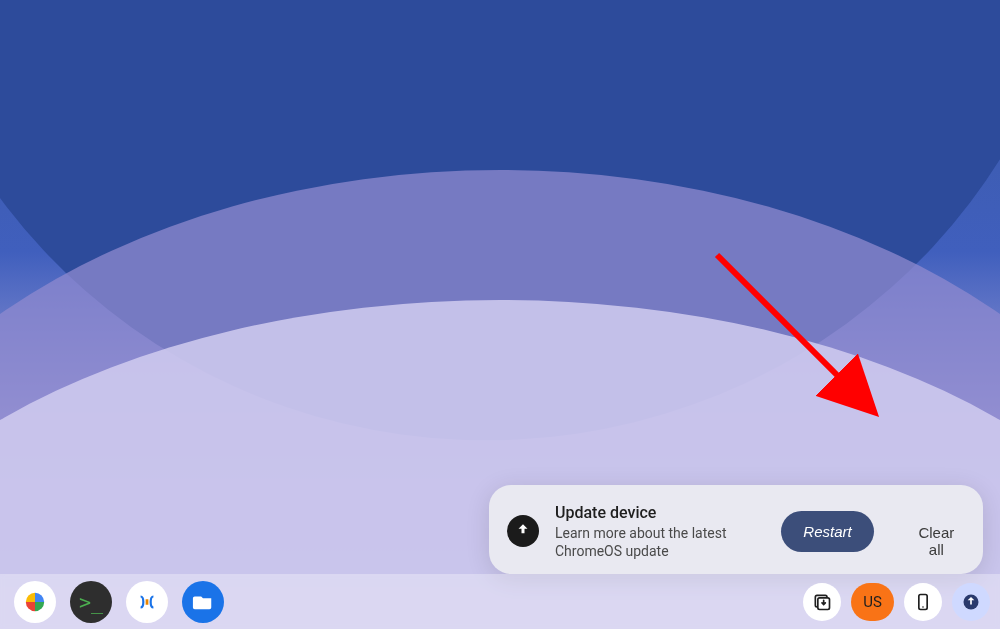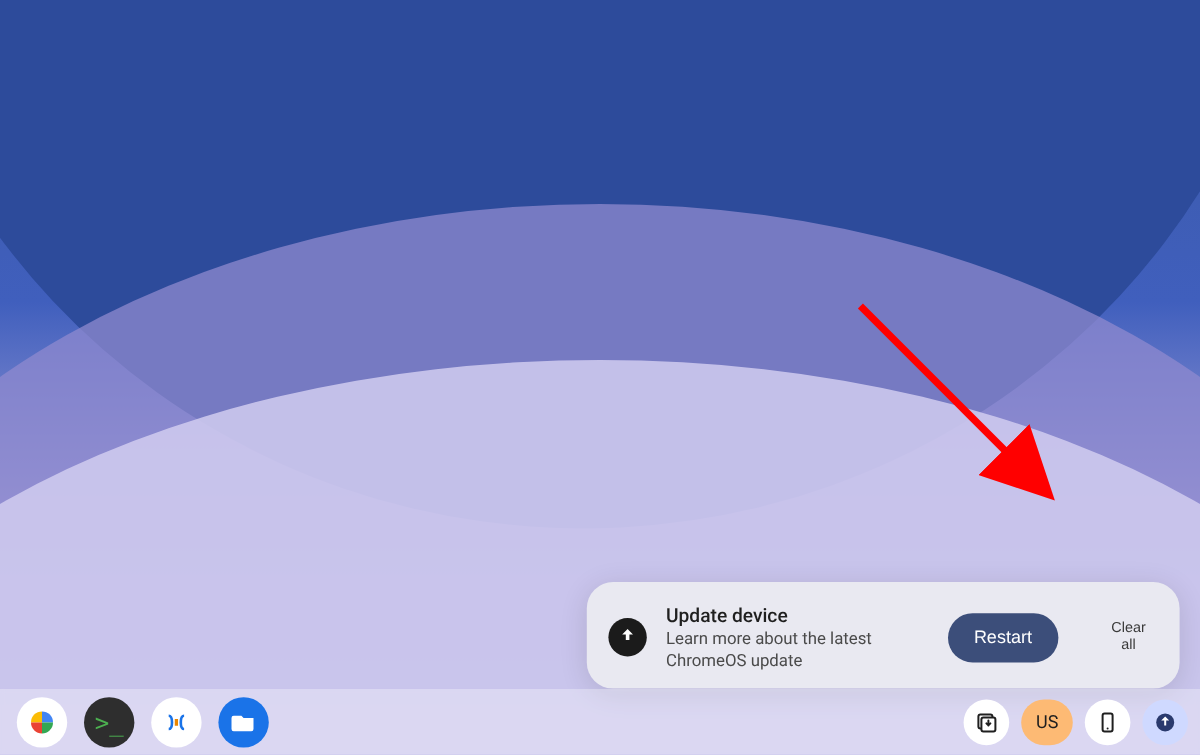--- a/index.html
+++ b/index.html
@@ -12,40 +12,40 @@
     .wave3 { position: absolute; width: 1400px; height: 400px; left: -200px; top: 300px; background: #d1cdf0; border-radius: 50% 50% 0 0 / 100% 100% 0 0; opacity: 0.85; }
 
     
     .notif-panel { position: absolute; right: 17px; bottom: 55px; width: 494px; background: #e9e9f1; border-radius: 22px; padding: 18px 18px 14px 18px; box-shadow: 0 4px 24px rgba(0,0,0,0.12); display: flex; flex-direction: row; gap: 40px; }
     .notif { display: flex; align-items: center; gap: 16px; }
     .notif-icon { width: 32px; height: 32px; border-radius: 50%; background: #1b1b1b; display: flex; align-items: center; justify-content: center; color: #fff; flex: 0 0 32px; }
     .notif-icon svg { width: 18px; height: 18px; }
     .notif-text { flex: 1; }
     .notif-title { font-size: 16px; color: #1f1f1f; font-weight: 500; margin-bottom: 2px; }
     .notif-body { font-size: 14px; color: #4a4a4a; line-height: 1.3; }
-    .notif-btn { background: #3c4e7a; color: #fff; border: none; border-radius: 999px; padding: 12px 22px; font-size: 15px; cursor: pointer; }
-    .clear-all { align-self: flex-end; margin-right: 6px; margin-bottom: 16px; color: #3a3a3a; font-size: 12px; background: none; border: none; cursor: pointer; }
+    .notif-btn { background: #3c4e7a; color: #fff; border: none; border-radius: 999px; padding: 12px 22px; font-size: 15px; cursor: pointer; font-style: italic; }
+    .clear-all { align-self: flex-end; margin-right: 6px; margin-bottom: 2px; color: #3a3a3a; font-size: 15px; background: none; border: none; cursor: pointer; }
 
     
     .arrow { position: absolute; left: 712px; top: 250px; width: 190px; height: 180px; pointer-events: none; }
     .arrow svg { width: 100%; height: 100%; overflow: visible; }
 
     
     .shelf { position: absolute; left: 0; right: 0; bottom: 0; height: 55px; display: flex; align-items: center; padding: 0 8px; background: rgba(255,255,255,0.32); backdrop-filter: blur(2px); }
     .shelf-left { display: flex; align-items: center; gap: 14px; padding-left: 6px; }
     .shelf-left .icon-btn { width: 42px; height: 42px; border-radius: 50%; display: flex; align-items: center; justify-content: center; }
     .icon-photos { background: #fff; }
     .icon-term   { background: #2e2e2e; color: #4caf50; font-family: monospace; font-size: 20px; }
     .icon-pwa    { background: #fff; }
     .icon-files  { background: #1a73e8; }
 
     .shelf-spacer { flex: 1; }
 
     .shelf-right { display: flex; align-items: center; gap: 10px; padding-right: 2px; }
-    .pill { background: #fdba74; border-radius: 22px; height: 38px; display: flex; align-items: center; padding: 0 10px; gap: 8px; font-size: 15px; color: #1f1f1f; }
+    .pill { background: #f97316; border-radius: 22px; height: 38px; display: flex; align-items: center; padding: 0 10px; gap: 8px; font-size: 15px; color: #1f1f1f; }
     .pill.small { padding: 0 12px; }
     .pill .divider { width: 1px; height: 26px; background: #d7d7dc; margin: 0 4px; }
     .chip { width: 38px; height: 38px; border-radius: 50%; background: #fff; display: flex; align-items: center; justify-content: center; }
     .chip.selected { background: #cfd9ff; }
 
     
     .ic { width: 20px; height: 20px; fill: currentColor; display: block; }
     .ic.lg { width: 22px; height: 22px; }
   </style>
 </head>

